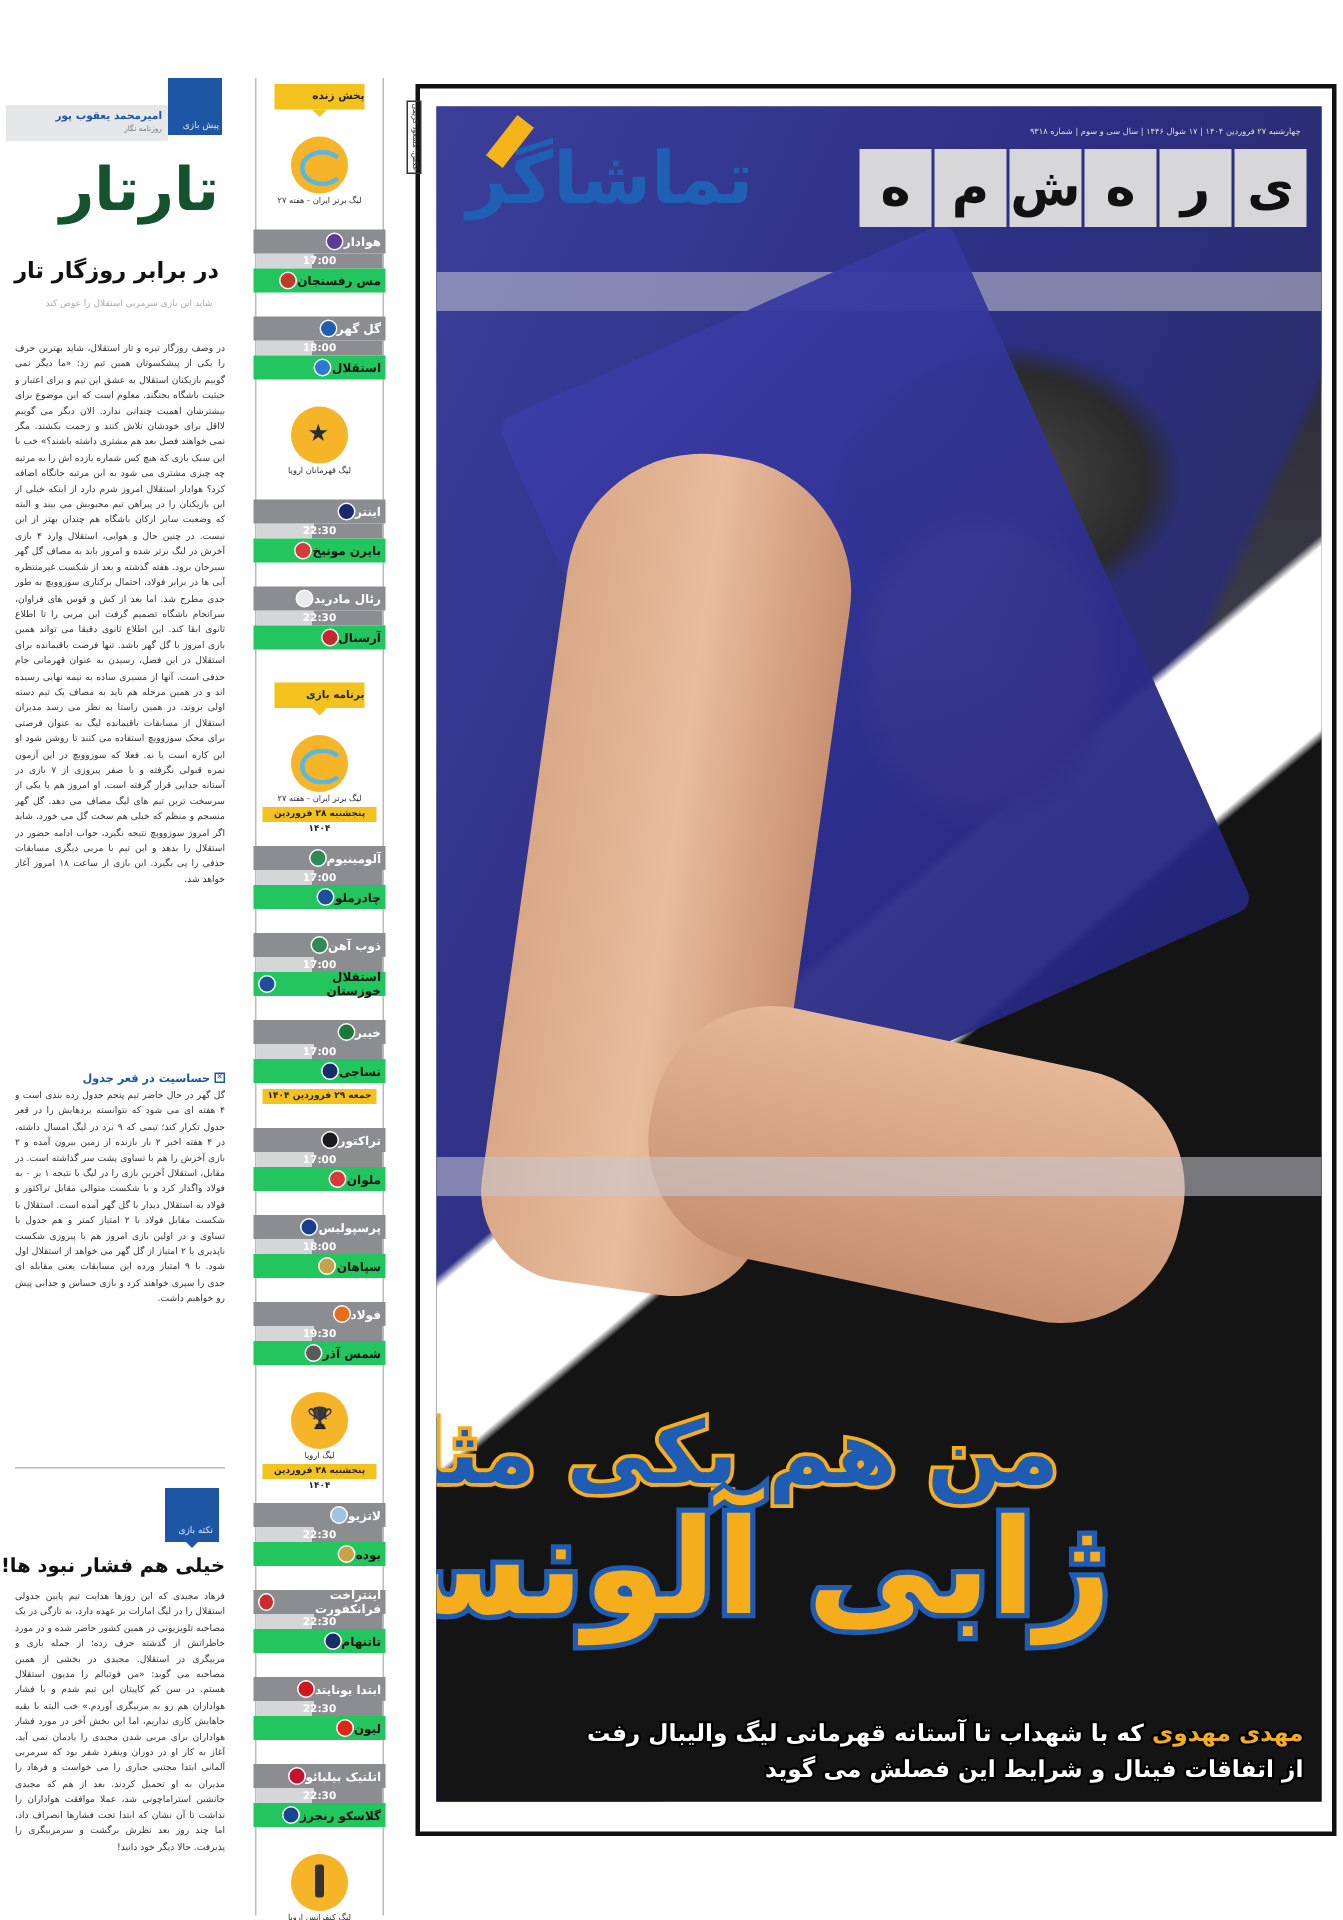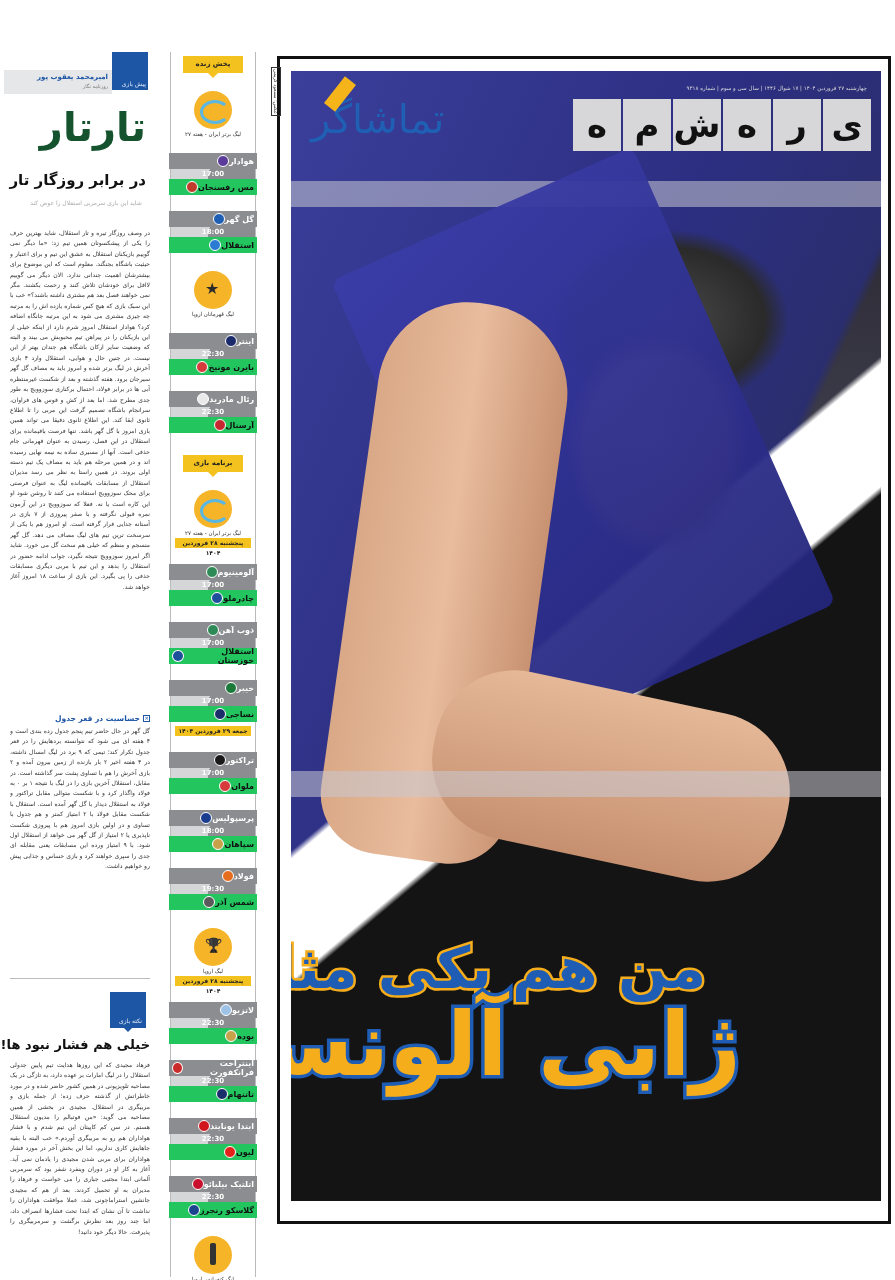--- a/index.html
+++ b/index.html
@@ -23,21 +23,21 @@
   .bt2{top:674px;height:245px;overflow:hidden}
   .divider{position:absolute;right:10px;top:926px;width:140px;height:1px;background:#bbb}
   .kicker2{position:absolute;right:14px;top:940px;width:36px;height:36px;background:#1d56a5}
   .kicker2 span{position:absolute;bottom:4px;right:4px;font-size:6px;color:#e4ecf7}
   .kicker2:after{content:"";position:absolute;bottom:-4px;left:14px;border:4px solid transparent;border-top-color:#1d56a5;border-bottom:0}
   .title2{position:absolute;right:10px;top:985px;font-size:13px;font-weight:bold;color:#111}
   .bt3{top:1008px;height:210px;overflow:hidden}
 
   
   .col-sched{position:absolute;left:170px;top:52px;width:86px;height:1225px;border-left:1px solid #bbb;border-right:1px solid #bbb}
-  .pill{position:relative;margin:0 auto;width:60px;height:17px;background:#f4c21e;font-size:7px;font-weight:bold;text-align:center;line-height:17px;color:#222}
+  .pill{position:relative;margin:0 auto;width:60px;height:17px;background:#f4c21e;font-size:7px;font-weight:bold;text-align:right;line-height:17px;color:#222}
   .pill:after{content:"";position:absolute;bottom:-5px;left:25px;border:5px solid transparent;border-top-color:#f4c21e;border-bottom:0}
   .logo{margin:0 auto;width:38px;height:38px;border-radius:50%;background:#f6b428;position:relative}
   .logo.blue:after{content:"";position:absolute;left:6px;top:9px;width:24px;height:18px;border-radius:50%;border:3px solid #5ab7e2;border-right-color:transparent}
   .logo.ucl:after{content:"★";position:absolute;left:11px;top:8px;font-size:16px;color:#2b2b2b}
   .logo.uel:after{content:"🏆";position:absolute;left:11px;top:9px;font-size:14px;filter:grayscale(1) brightness(.3)}
   .logo.uecl:after{content:"";position:absolute;left:16px;top:7px;width:6px;height:22px;background:#333;border-radius:2px}
   .league{font-size:5.5px;text-align:center;color:#333;margin-top:2px}
   .datebar{margin:2px 4px 0;background:#f4c21e;font-size:6px;font-weight:bold;text-align:center;height:10px;line-height:10px}
   .match{margin-top:16px;position:relative}
   .team{height:16px;background:#8c8d90;color:#fff;font-size:8px;font-weight:bold;display:flex;align-items:center;padding:0 3px;position:relative;margin:0 -2px}
@@ -56,21 +56,21 @@
       linear-gradient(115deg,#3b3f9a 0%,#2c2f82 40%,#2b2e6e 60%,transparent 61%),
       linear-gradient(180deg,#1d1c22 0%,#3b3a48 30%,#25262c 60%,#111 100%)}
   .arm{position:absolute;left:60px;top:230px;width:190px;height:560px;border-radius:90px 90px 60px 60px;background:linear-gradient(90deg,#d9a887,#e8bc9d 50%,#c89272);transform:rotate(8deg)}
   .forearm{position:absolute;left:140px;top:620px;width:360px;height:170px;border-radius:80px;background:linear-gradient(180deg,#e5b898,#c69070);transform:rotate(12deg)}
   .clip{position:absolute;left:40px;top:210px;width:330px;height:500px;background:linear-gradient(160deg,#3b3da8,#23257a);transform:rotate(-24deg);transform-origin:top left;border-radius:10px;opacity:.95}
   .rail{position:absolute;left:0;width:100%;height:26px;background:rgba(200,200,210,.55)}
   .masthead{position:absolute;left:20px;top:10px;width:560px;height:90px}
   .mh-date{position:absolute;right:4px;top:4px;font-size:5.5px;color:#ddd;direction:rtl}
   .mh-main{position:absolute;right:0;top:18px;display:flex;gap:2px}
   .mh-main .blk{width:48px;height:52px;background:#d7d7d9;display:flex;align-items:center;justify-content:center;font-size:34px;font-weight:bold;color:#111}
-  .mh-brand{position:absolute;left:0;top:8px;font-size:40px;font-weight:normal;color:#1f5fb4;line-height:60px;letter-spacing:-2px}
+  .mh-brand{position:absolute;left:0;top:8px;font-size:48px;font-weight:bold;color:#1f5fb4;line-height:60px;letter-spacing:-2px}
   .mh-brand:before{content:"";position:absolute;left:22px;top:-12px;width:14px;height:34px;background:#f4b41a;transform:rotate(38deg)}
   .credit{position:absolute;left:-9px;top:8px;writing-mode:vertical-rl;font-size:5px;color:#333;border:1px solid #333;padding:1px}
 
   .headline{position:absolute;right:140px;top:868px;text-align:center;line-height:1}
   .hl1{font-size:58px;font-weight:bold;color:#1e5db3;-webkit-text-stroke:5px #f6ad1b;paint-order:stroke fill;display:block;white-space:nowrap}
   .hl2{font-size:88px;font-weight:bold;color:#f6ad1b;-webkit-text-stroke:7px #1e5db3;paint-order:stroke fill;display:block;margin-top:4px;white-space:nowrap}
   .deck{position:absolute;right:12px;top:1072px;text-align:right;font-size:15.5px;font-weight:bold;color:#fff;line-height:24px;-webkit-text-stroke:3px #000;paint-order:stroke fill}
   .deck .hl{color:#f6ad1b}
 </style>
 </head>
@@ -317,15 +317,19 @@
         <div class="blk">ش</div>
         <div class="blk">م</div>
         <div class="blk">ه</div>
       </div>
     </div>
 
     <div class="headline">
       <span class="hl1">من هم یکی مثل</span>
       <span class="hl2">ژابی آلونسو</span>
     </div>
+    <div class="deck">
+      <div><span class="hl">مهدی مهدوی</span><span> که با شهداب تا آستانه قهرمانی لیگ والیبال رفت</span></div>
+      <div>از اتفاقات فینال و شرایط این فصلش می گوید</div>
+    </div>
   </div>
   <div class="credit">عکس: مسعود کریمی</div>
 </div>
 
 </body></html>

